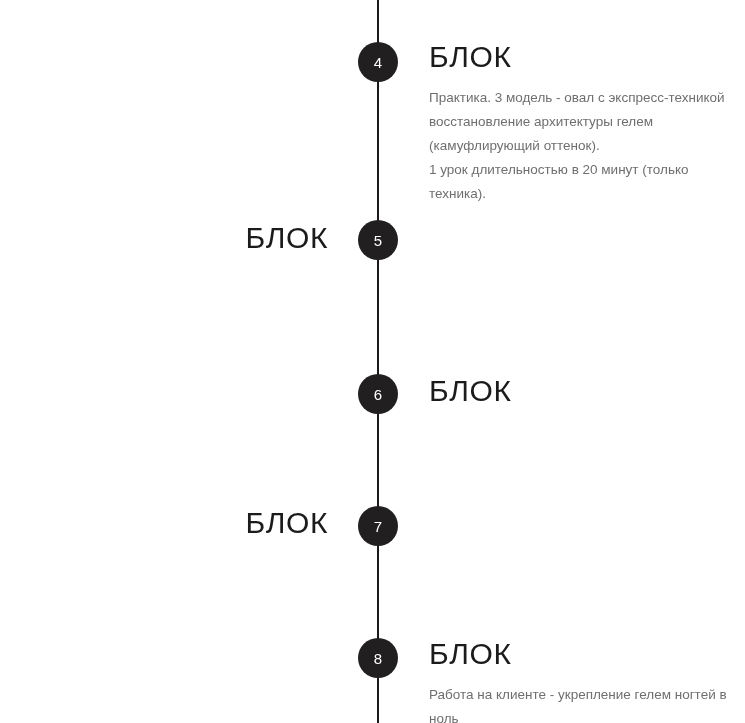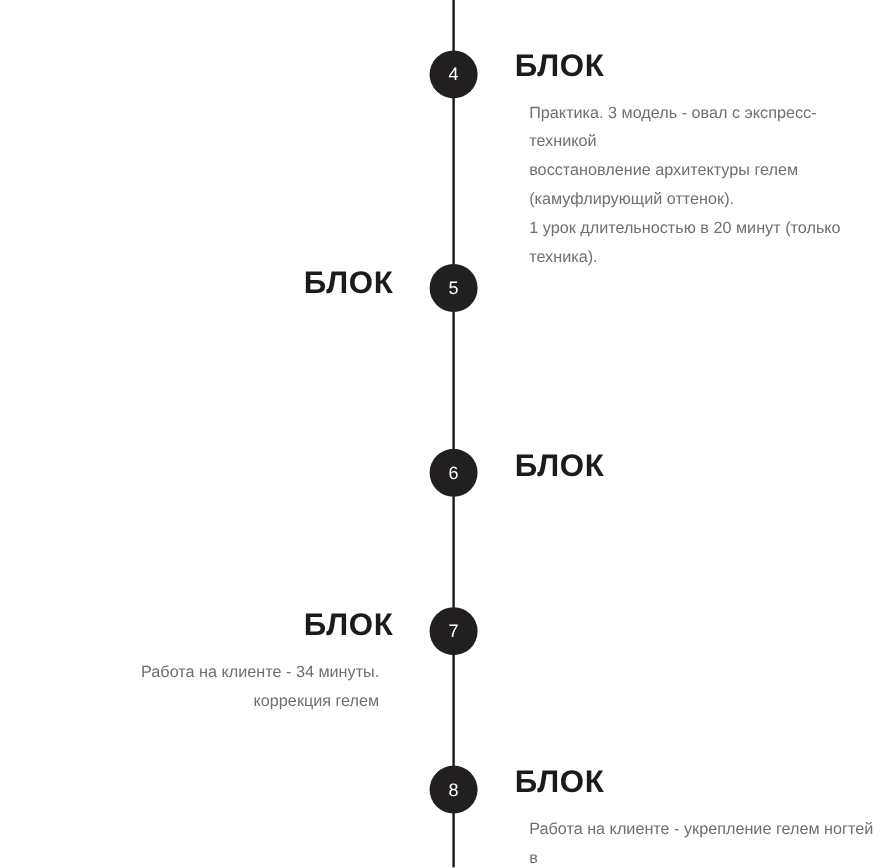--- a/index.html
+++ b/index.html
@@ -64,34 +64,34 @@
     width: 316px;
     text-align: left;
   }
   .block.left {
     left: 0px;
     width: 328px;
     text-align: right;
   }
 
   .block-title {
-    font-size: 26px;
-    font-weight: 700;
+    font-size: 30px;
+    font-weight: 400;
     color: #1b1b1b;
     letter-spacing: 0.6px;
     line-height: 1.1;
     margin: 0 0 13px 0;
   }
 
   .block-body {
     font-size: 13.5px;
     font-weight: 400;
     color: #6f6f6f;
     line-height: 24px;
-    margin: 12px;
+    margin: 0;
     white-space: pre-line;
   }
 </style>
 </head>
 <body>
 
 <div id="timeline-root">
   <div class="spine"></div>
 <div class="node" style="top: 42px;">
       <span class="node-num">4</span>
@@ -113,22 +113,20 @@
       <span class="node-num">6</span>
     </div>
     <div class="block right" style="top: 374px;">
       <div class="block-title">БЛОК</div>
     </div>
     <div class="node" style="top: 506px;">
       <span class="node-num">7</span>
     </div>
     <div class="block left" style="top: 506px;">
       <div class="block-title">БЛОК</div>
-      <div class="block-body">Работа на клиенте - 34 минуты.
-коррекция гелем</div>
     </div>
     <div class="node" style="top: 638px;">
       <span class="node-num">8</span>
     </div>
     <div class="block right" style="top: 637px;">
       <div class="block-title">БЛОК</div>
       <div class="block-body">Работа на клиенте - укрепление гелем ногтей в
 ноль</div>
     </div>
   </div>

